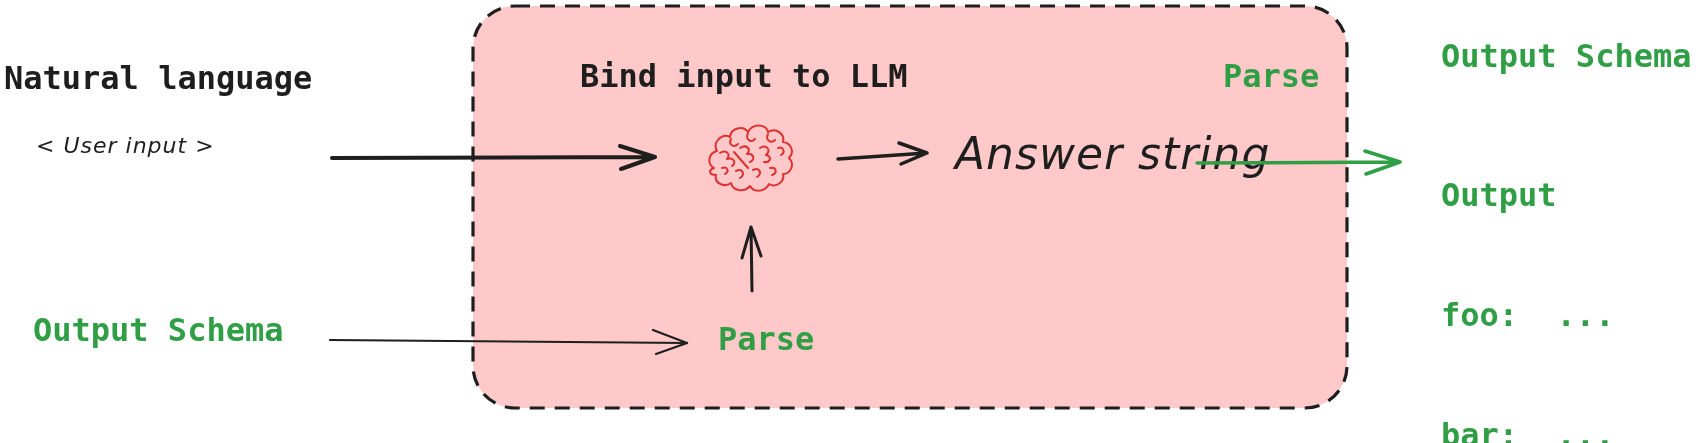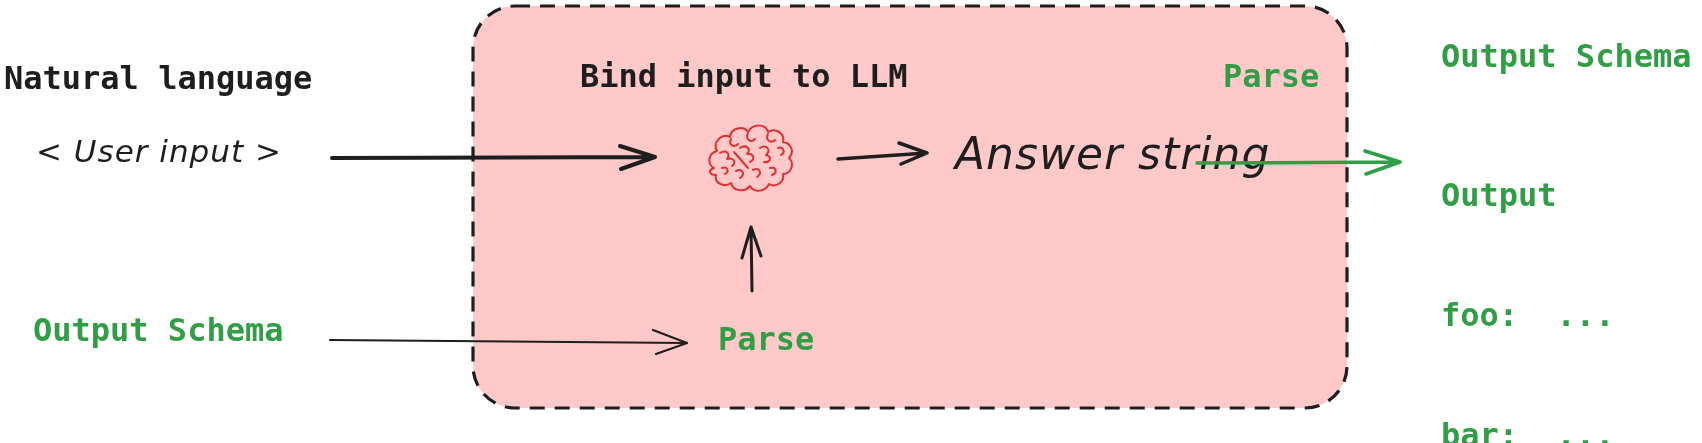--- a/index.html
+++ b/index.html
@@ -20,21 +20,21 @@
     font-family: "DejaVu Sans Mono", "Liberation Mono", monospace;
     font-weight: bold;
     font-size: 32px;
     line-height: 40px;
     white-space: pre;
   }
   .hand {
     font-family: "DejaVu Sans", "Liberation Sans", sans-serif;
     font-style: italic;
     font-weight: normal;
-    font-size: 31px;
+    font-size: 22px;
     white-space: pre;
     letter-spacing: 1px;
   }
   .ink   { color: var(--ink, #1e1e1e); }
   .green { color: var(--green, #2f9e44); }
 
   .bind-box rect {
     fill: var(--pink, #ffc9c9);
     stroke: var(--ink, #1e1e1e);
     stroke-width: 3.2;

